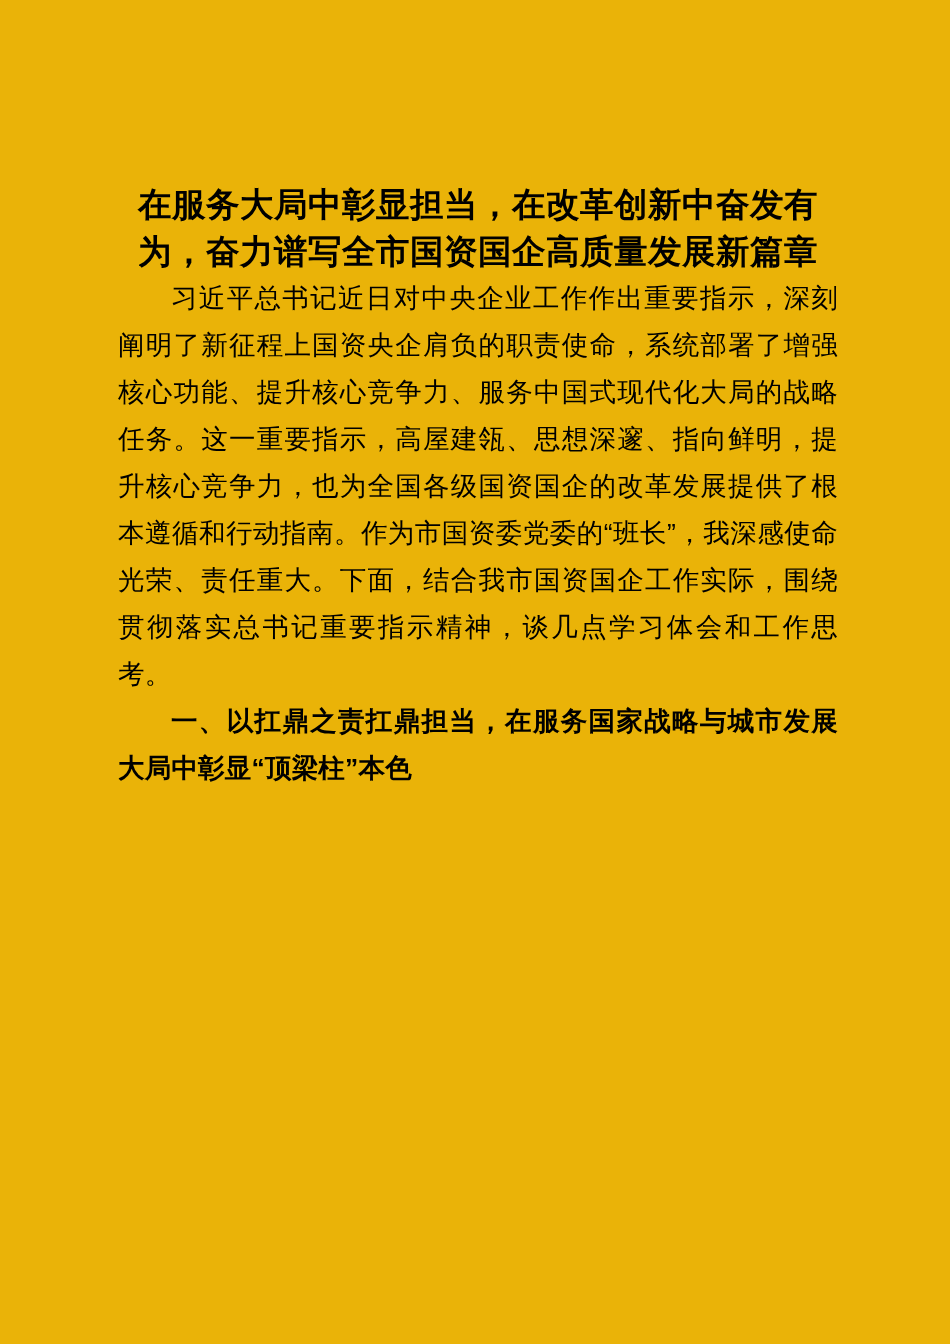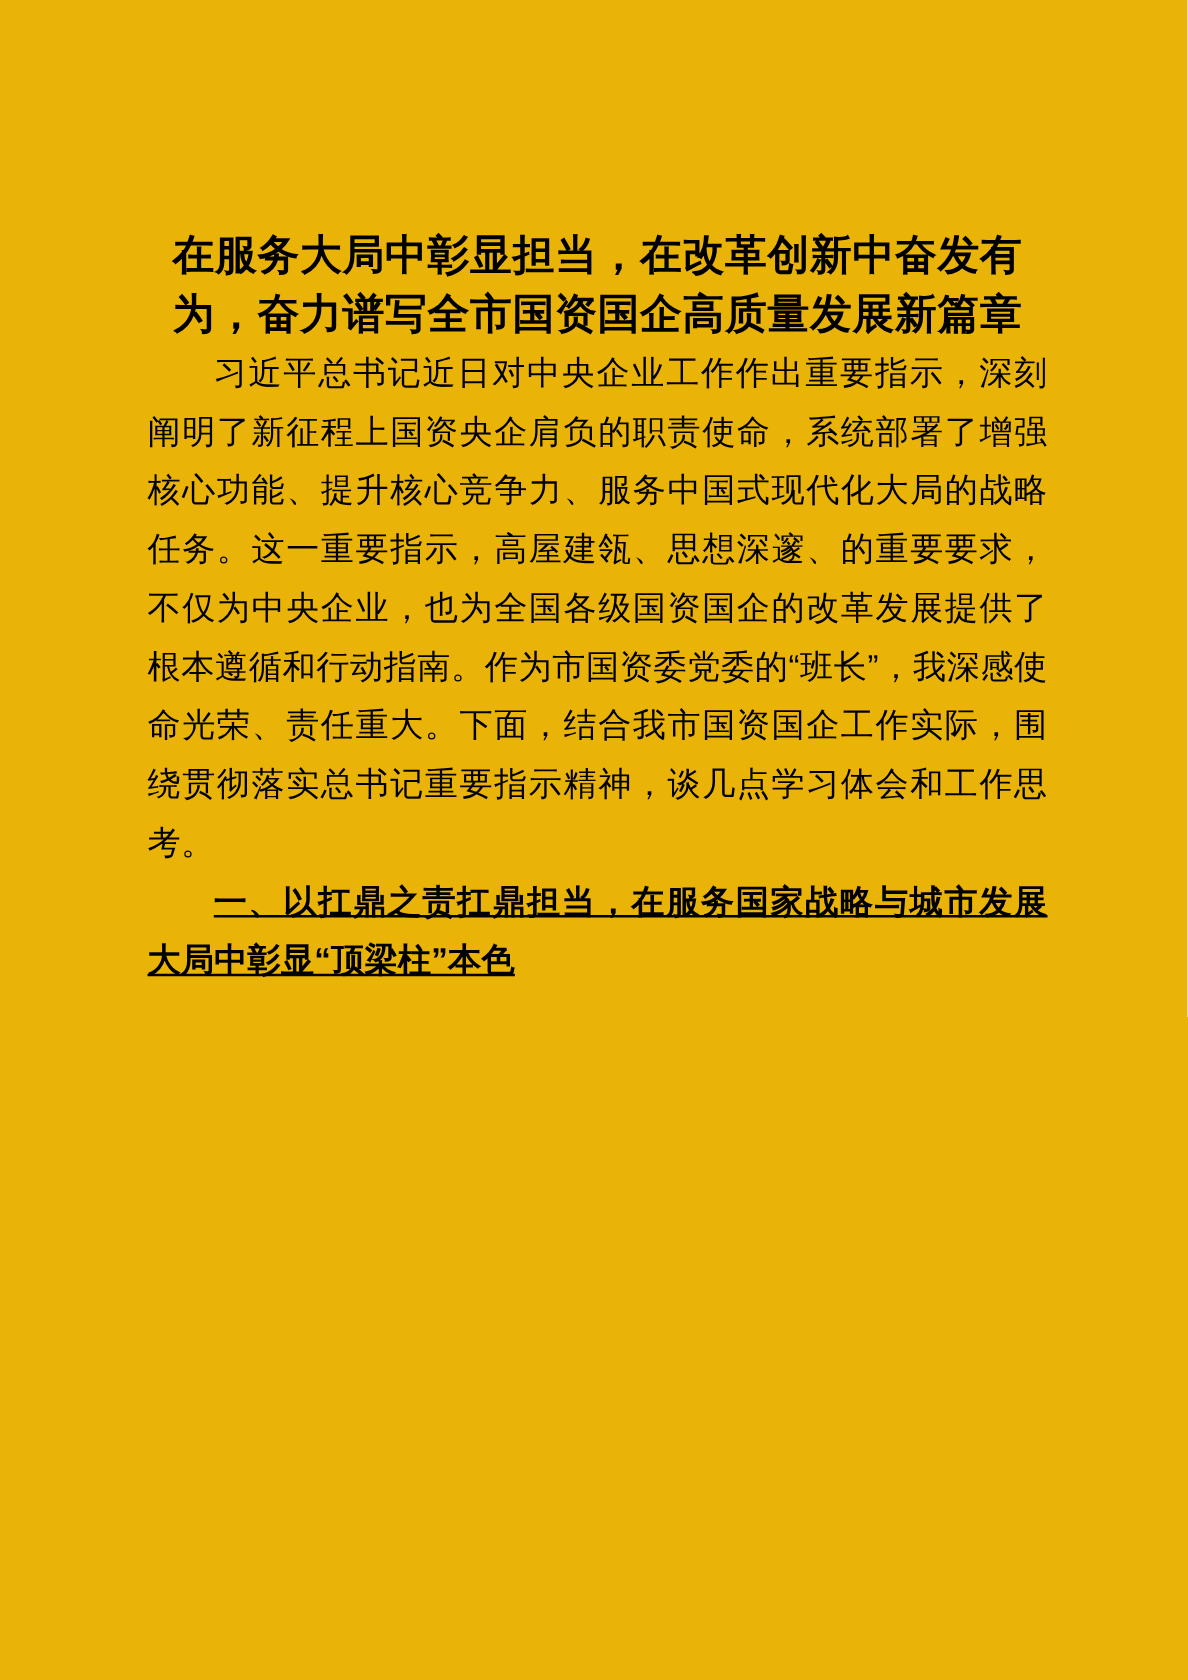--- a/index.html
+++ b/index.html
@@ -50,31 +50,30 @@
     line-height: 47px;
     margin: 0;
     text-align: justify;
     text-justify: inter-ideograph;
     text-indent: 2em;
     letter-spacing: 0.2px;
     word-break: break-all;
   }
   .para.heading {
     font-weight: bold;
-    text-decoration: underline;
   }
 </style>
 </head>
 <body>
 
 <div class="page">
   <div class="content">
 
     <h1 class="doc-title">在服务大局中彰显担当，在改革创新中奋发有为，奋力谱写全市国资国企高质量发展新篇章</h1>
 
 
-    <p class="para">习近平总书记近日对中央企业工作作出重要指示，深刻阐明了新征程上国资央企肩负的职责使命，系统部署了增强核心功能、提升核心竞争力、服务中国式现代化大局的战略任务。这一重要指示，高屋建瓴、思想深邃、的重要要求，不仅为中央企业，也为全国各级国资国企的改革发展提供了根本遵循和行动指南。作为市国资委党委的“班长”，我深感使命光荣、责任重大。下面，结合我市国资国企工作实际，围绕贯彻落实总书记重要指示精神，谈几点学习体会和工作思考。</p>
+    <p class="para">习近平总书记近日对中央企业工作作出重要指示，深刻阐明了新征程上国资央企肩负的职责使命，系统部署了增强核心功能、提升核心竞争力、服务中国式现代化大局的战略任务。这一重要指示，高屋建瓴、思想深邃、指向鲜明，提升核心竞争力，也为全国各级国资国企的改革发展提供了根本遵循和行动指南。作为市国资委党委的“班长”，我深感使命光荣、责任重大。下面，结合我市国资国企工作实际，围绕贯彻落实总书记重要指示精神，谈几点学习体会和工作思考。</p>
 
     <p class="para heading">一、以扛鼎之责扛鼎担当，在服务国家战略与城市发展大局中彰显“顶梁柱”本色</p>
 
 
   </div>
 </div>
 
 </body></html>

